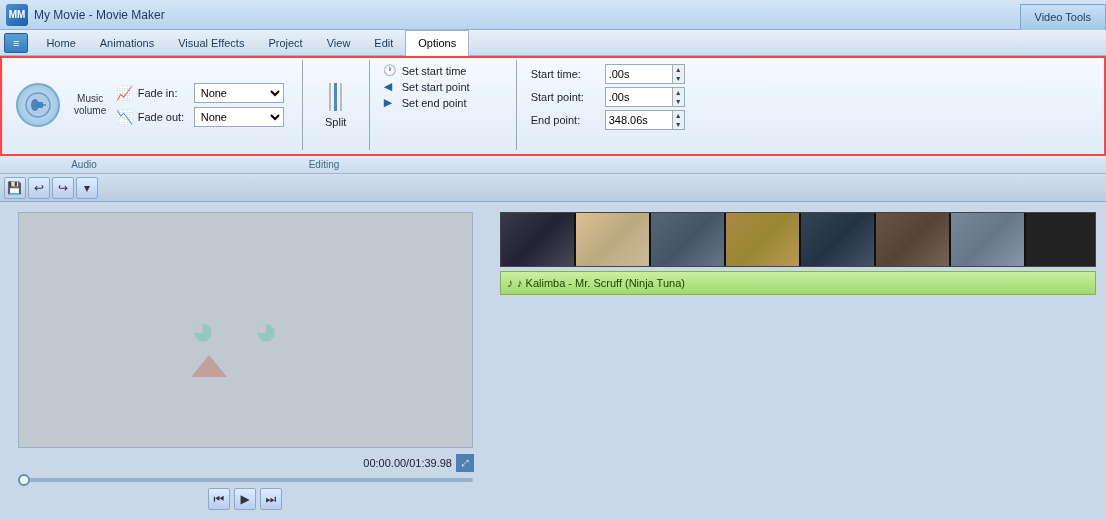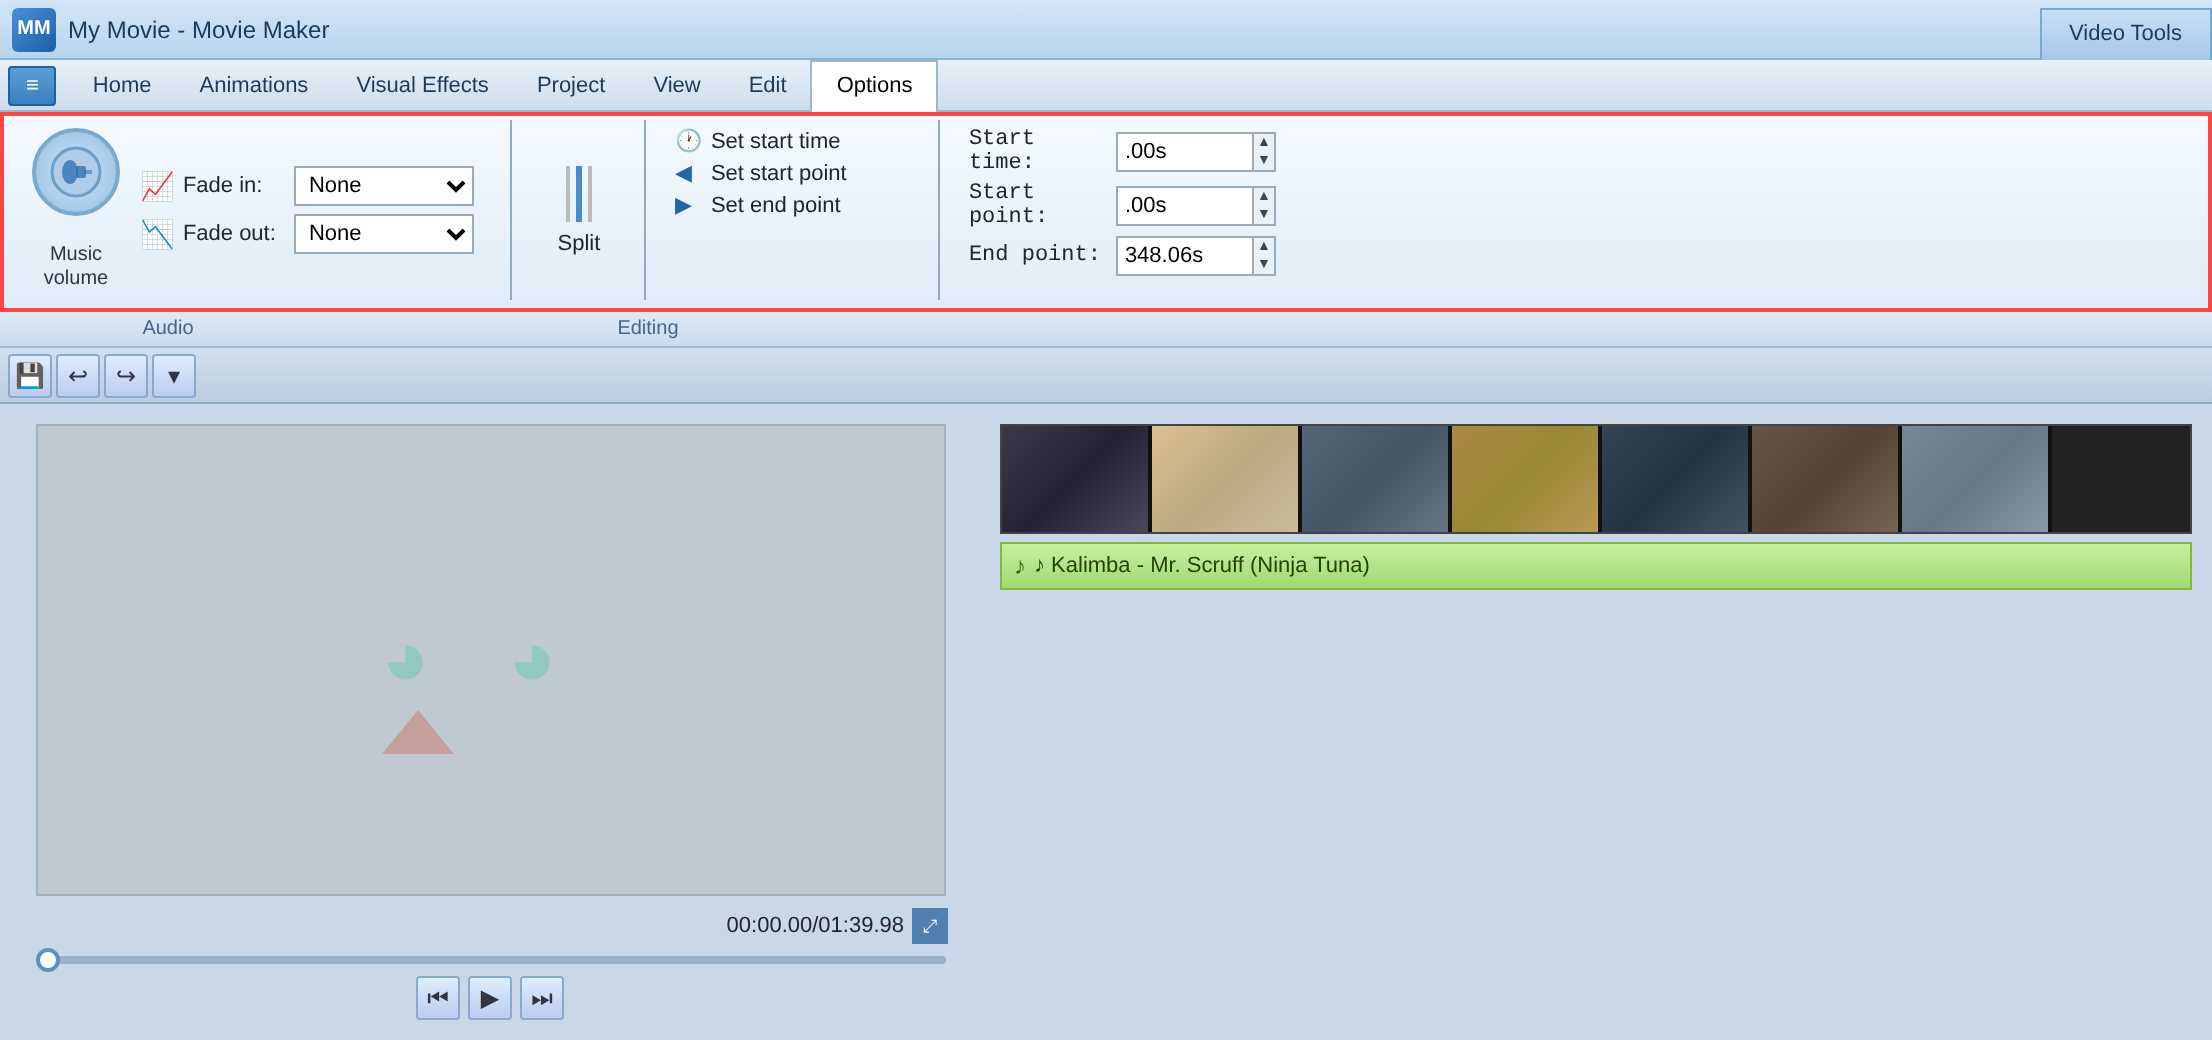--- a/index.html
+++ b/index.html
@@ -219,21 +219,20 @@
     }
     .time-row {
       display: flex;
       align-items: center;
       gap: 4px;
     }
     .time-label {
       font-size: 11px;
       color: #223;
       width: 70px;
-      font-family: Liberation Mono, monospace;
     }
     .spinner {
       display: flex;
       flex-direction: column;
       border-left: 1px solid #aaa;
       height: 100%;
     }
     .spin-up, .spin-down {
       flex: 1;
       background: #e8f0f8;
@@ -455,21 +454,21 @@
   <div class="ribbon-tab">Visual Effects</div>
   <div class="ribbon-tab">Project</div>
   <div class="ribbon-tab">View</div>
   <div class="ribbon-tab">Edit</div>
   <div class="ribbon-tab active">Options</div>
 </div>
 
 <div id="ribbon-content">
 
   <div class="audio-section">
-    <div style="display:flex;flex-direction:column;align-items:center;gap:14px;">
+    <div style="display:flex;align-items:center;gap:14px;">
       <div class="volume-icon">
         <svg width="26" height="26" viewBox="0 0 26 26">
           <circle cx="13" cy="13" r="12" fill="#b0cce8" stroke="#6a9ec8" stroke-width="1.5"></circle>
           <ellipse cx="10" cy="13" rx="4" ry="6" fill="#2266aa" opacity="0.7"></ellipse>
           <rect x="13" y="10" width="5" height="6" rx="1" fill="#2266aa" opacity="0.7"></rect>
           <rect x="17" y="12" width="4" height="2" fill="#2266aa" opacity="0.5"></rect>
         </svg>
       </div>
       <span class="music-volume-label">Music<br>volume</span>
     </div>

